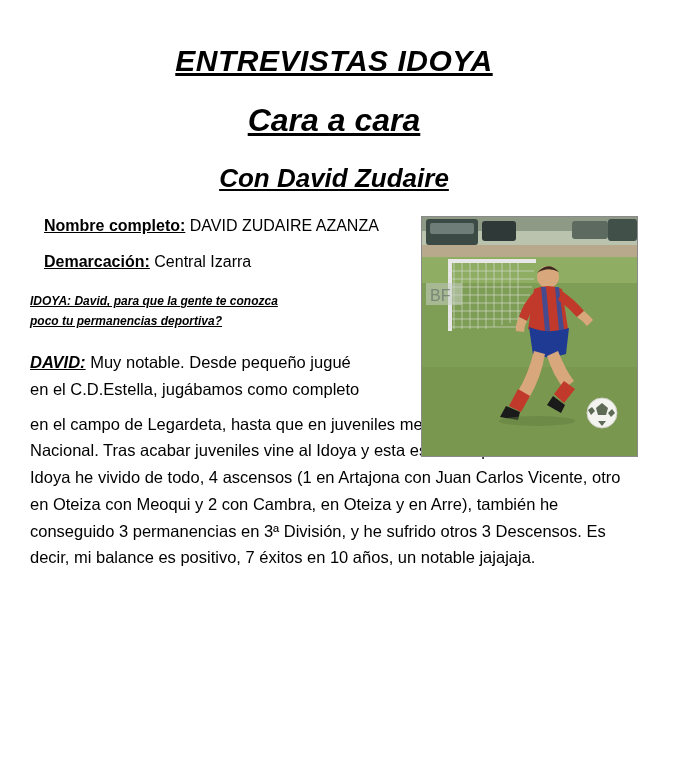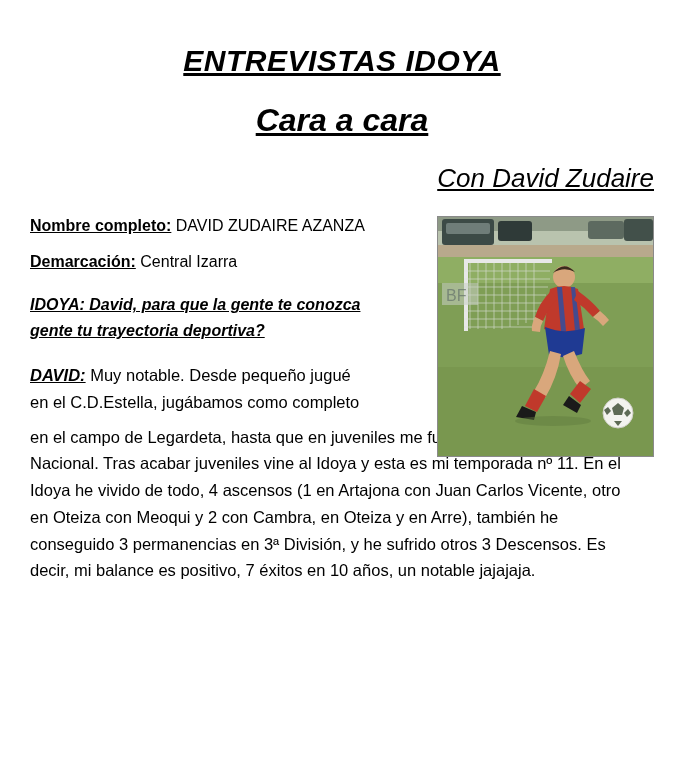--- a/index.html
+++ b/index.html
@@ -13,21 +13,21 @@
     font-family: "Liberation Sans", sans-serif;
     color: #000000;
     position: relative;
     overflow: hidden;
   }
   .page {
     position: relative;
     width: 682px;
     height: 781px;
     box-sizing: border-box;
-    padding: 30px 28px 10px 30px;
+    padding: 30px 44px 10px 30px;
   }
   .title-block {
     text-align: center;
   }
   h1.doc-title {
     font-size: 30px;
     font-weight: bold;
     font-style: italic;
     text-decoration: underline;
     margin: 14px 0 0 0;
@@ -35,25 +35,24 @@
   }
   h2.doc-subtitle {
     font-size: 32px;
     font-weight: bold;
     font-style: italic;
     text-decoration: underline;
     margin: 24px 0 0 0;
   }
   h2.doc-subtitle2 {
     font-size: 26px;
-    font-weight: normal;
+    font-weight: bold;
     font-style: italic;
     text-decoration: underline;
     margin: 24px 0 0 0;
-    text-align: right;
   }
 
   .content {
     margin-top: 22px;
     position: relative;
   }
 
   .photo {
     position: absolute;
     right: 0px;
@@ -66,32 +65,33 @@
   }
   .photo svg { display: block; }
 
   .fields {
     width: 420px;
   }
   .field-row {
     font-size: 16px;
     margin-bottom: 17px;
     line-height: 1.2;
+    margin-left: 14px;
   }
   .field-label {
     font-weight: bold;
     text-decoration: underline;
   }
   .field-value {
     font-weight: normal;
   }
 
   .q-block {
     width: 395px;
-    font-size: 16px;
+    font-size: 12px;
     font-weight: bold;
     font-style: italic;
     line-height: 1.62;
     margin-top: 21px;
   }
   .q-line { text-decoration: underline; display:block; }
 
   .answer-head {
     width: 400px;
     font-size: 16.5px;
@@ -212,21 +212,21 @@
         <span class="field-value">DAVID ZUDAIRE AZANZA</span>
       </div>
       <div class="field-row">
         <span class="field-label">Demarcación:</span>
         <span class="field-value">Central Izarra</span>
       </div>
     </div>
 
     <div class="q-block">
       <span class="q-line">IDOYA: David, para que la gente te conozca</span>
-      <span class="q-line">gente tu trayectoria deportiva?</span>
+      <span class="q-line">poco tu permanencias deportiva?</span>
     </div>
 
     <div class="answer-head">
       <span class="a-label">DAVID:</span>
       <span>Muy notable. Desde pequeño jugué</span><br>
       <span>en el C.D.Estella,  jugábamos como completo</span>
     </div>
 
     <div class="answer-rest">en el campo de Legardeta,  hasta que en juveniles me fui a jugar al Izarra, en Liga Nacional. Tras acabar juveniles vine al Idoya y esta es mi temporada  nº 11. En el Idoya he vivido de todo, 4 ascensos (1 en Artajona con Juan Carlos Vicente, otro en Oteiza con Meoqui y 2 con Cambra, en Oteiza y en Arre), también he conseguido 3 permanencias en 3ª División, y he sufrido otros 3 Descensos.  Es decir, mi balance es positivo, 7 éxitos en 10 años, un notable jajajaja.</div>
 

